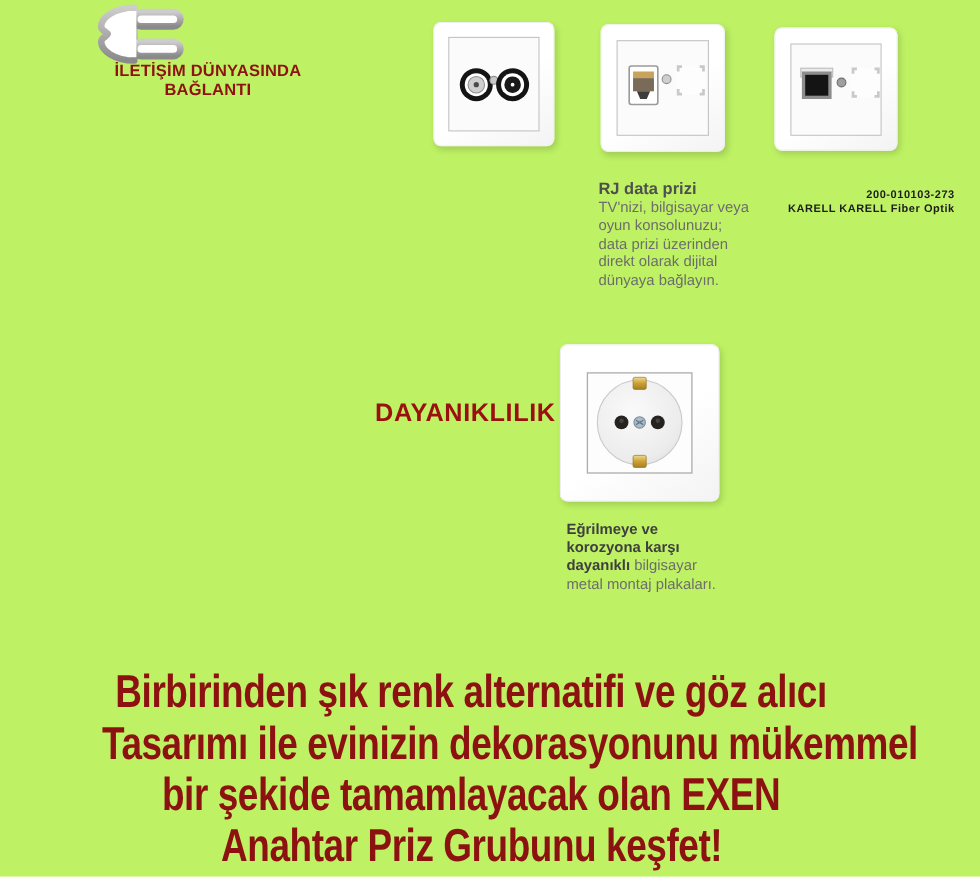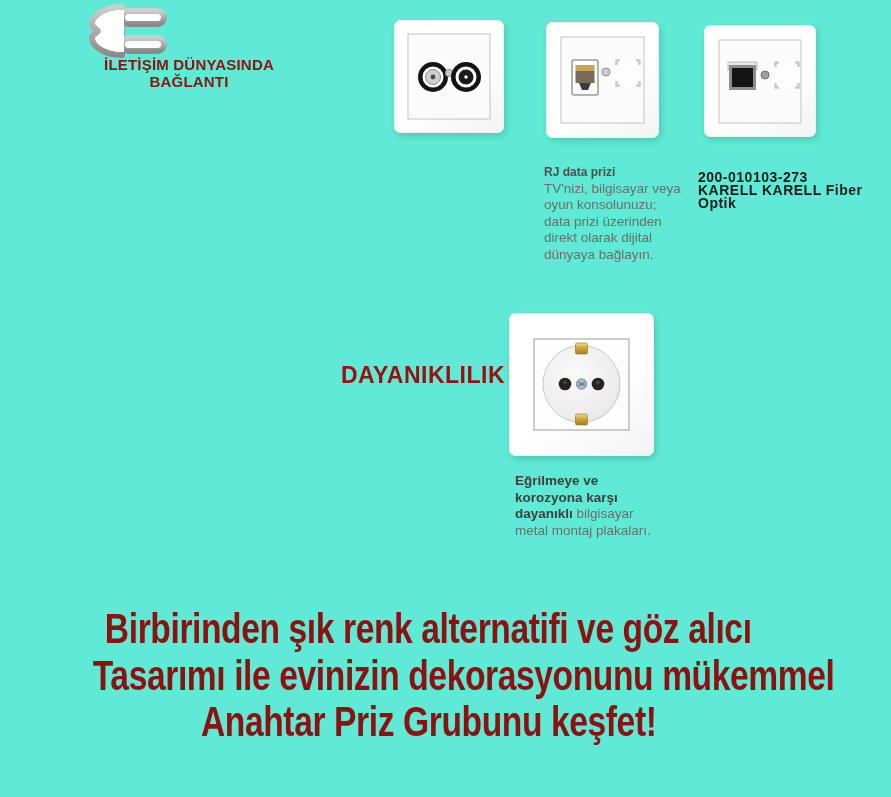--- a/index.html
+++ b/index.html
@@ -1,17 +1,17 @@
 <!DOCTYPE html>
 <html><head>
 <meta charset="utf-8">
 <style>
   html,body{margin:0;padding:0;background:#ffffff;}
   .canvas{
-    position:relative;width:891px;height:797px;background:#5eead4;overflow:hidden;
+    position:relative;width:891px;height:797px;background:#bef264;overflow:hidden;
     font-family:"Liberation Sans", sans-serif;
   }
   
   .brand-icon{position:absolute;left:86px;top:3px;}
   .brand-tagline{
     position:absolute;left:82px;top:57px;width:214px;text-align:center;
     font-size:15px;font-weight:bold;line-height:16.5px;letter-spacing:.2px;
     color:#8e1212;
   }
   
@@ -20,26 +20,26 @@
     border-radius:7px;
     box-shadow:2px 3px 6px rgba(0,0,0,.15), inset 0 0 0 1px #efefef;
   }
   .plate svg{display:block;width:100%;height:100%;}
   .plate-p1{left:394px;top:20px;width:110px;height:113px;}
   .plate-p2{left:546px;top:22px;width:113px;height:116px;}
   .plate-p3{left:704px;top:25px;width:112px;height:112px;}
   .plate-schuko{left:509px;top:313px;width:145px;height:143px;}
   
   .cap{position:absolute;color:#6d6d6d;font-size:13.5px;line-height:16.5px;}
-  .cap .cap-title{font-weight:bold;color:#4f4f4f;font-size:12px;}
+  .cap .cap-title{font-weight:bold;color:#4f4f4f;font-size:15px;}
   .cap-1{left:393px;top:189px;width:130px;}
   .cap-2{left:544px;top:164px;width:142px;}
   .cap-3{
-    position:absolute;left:698px;top:171px;width:170px;text-align:left;
-    color:#1d1d1d;font-weight:bold;font-size:14px;line-height:13px;letter-spacing:.5px;
+    position:absolute;left:698px;top:171px;width:170px;text-align:right;
+    color:#1d1d1d;font-weight:bold;font-size:10px;line-height:13px;letter-spacing:.5px;
   }
   .cap-durability{left:515px;top:473px;width:142px;}
   .cap-durability .b{font-weight:bold;color:#3f3f3f;}
   
   .durability-heading{
     position:absolute;left:341px;top:362px;
     font-size:23px;font-weight:bold;letter-spacing:.5px;color:#9a1010;
   }
   
   .footer{position:absolute;left:0;top:606px;width:857px;}
@@ -160,16 +160,17 @@
     </svg>
   </div>
 
   <div class="cap cap-durability">
     <span class="b">Eğrilmeye ve korozyona karşı dayanıklı</span><span> bilgisayar metal montaj plakaları.</span>
   </div>
 
   <div class="footer">
     <div class="footer-line"><span>Birbirinden şık renk alternatifi ve göz alıcı</span></div>
     <div class="footer-line"><span>Tasarımı ile evinizin dekorasyonunu mükemmel</span></div>
+    <div class="footer-line"><span>bir şekide tamamlayacak olan EXEN</span></div>
     <div class="footer-line"><span>Anahtar Priz Grubunu keşfet!</span></div>
   </div>
 
 </div>
 
 </body></html>

